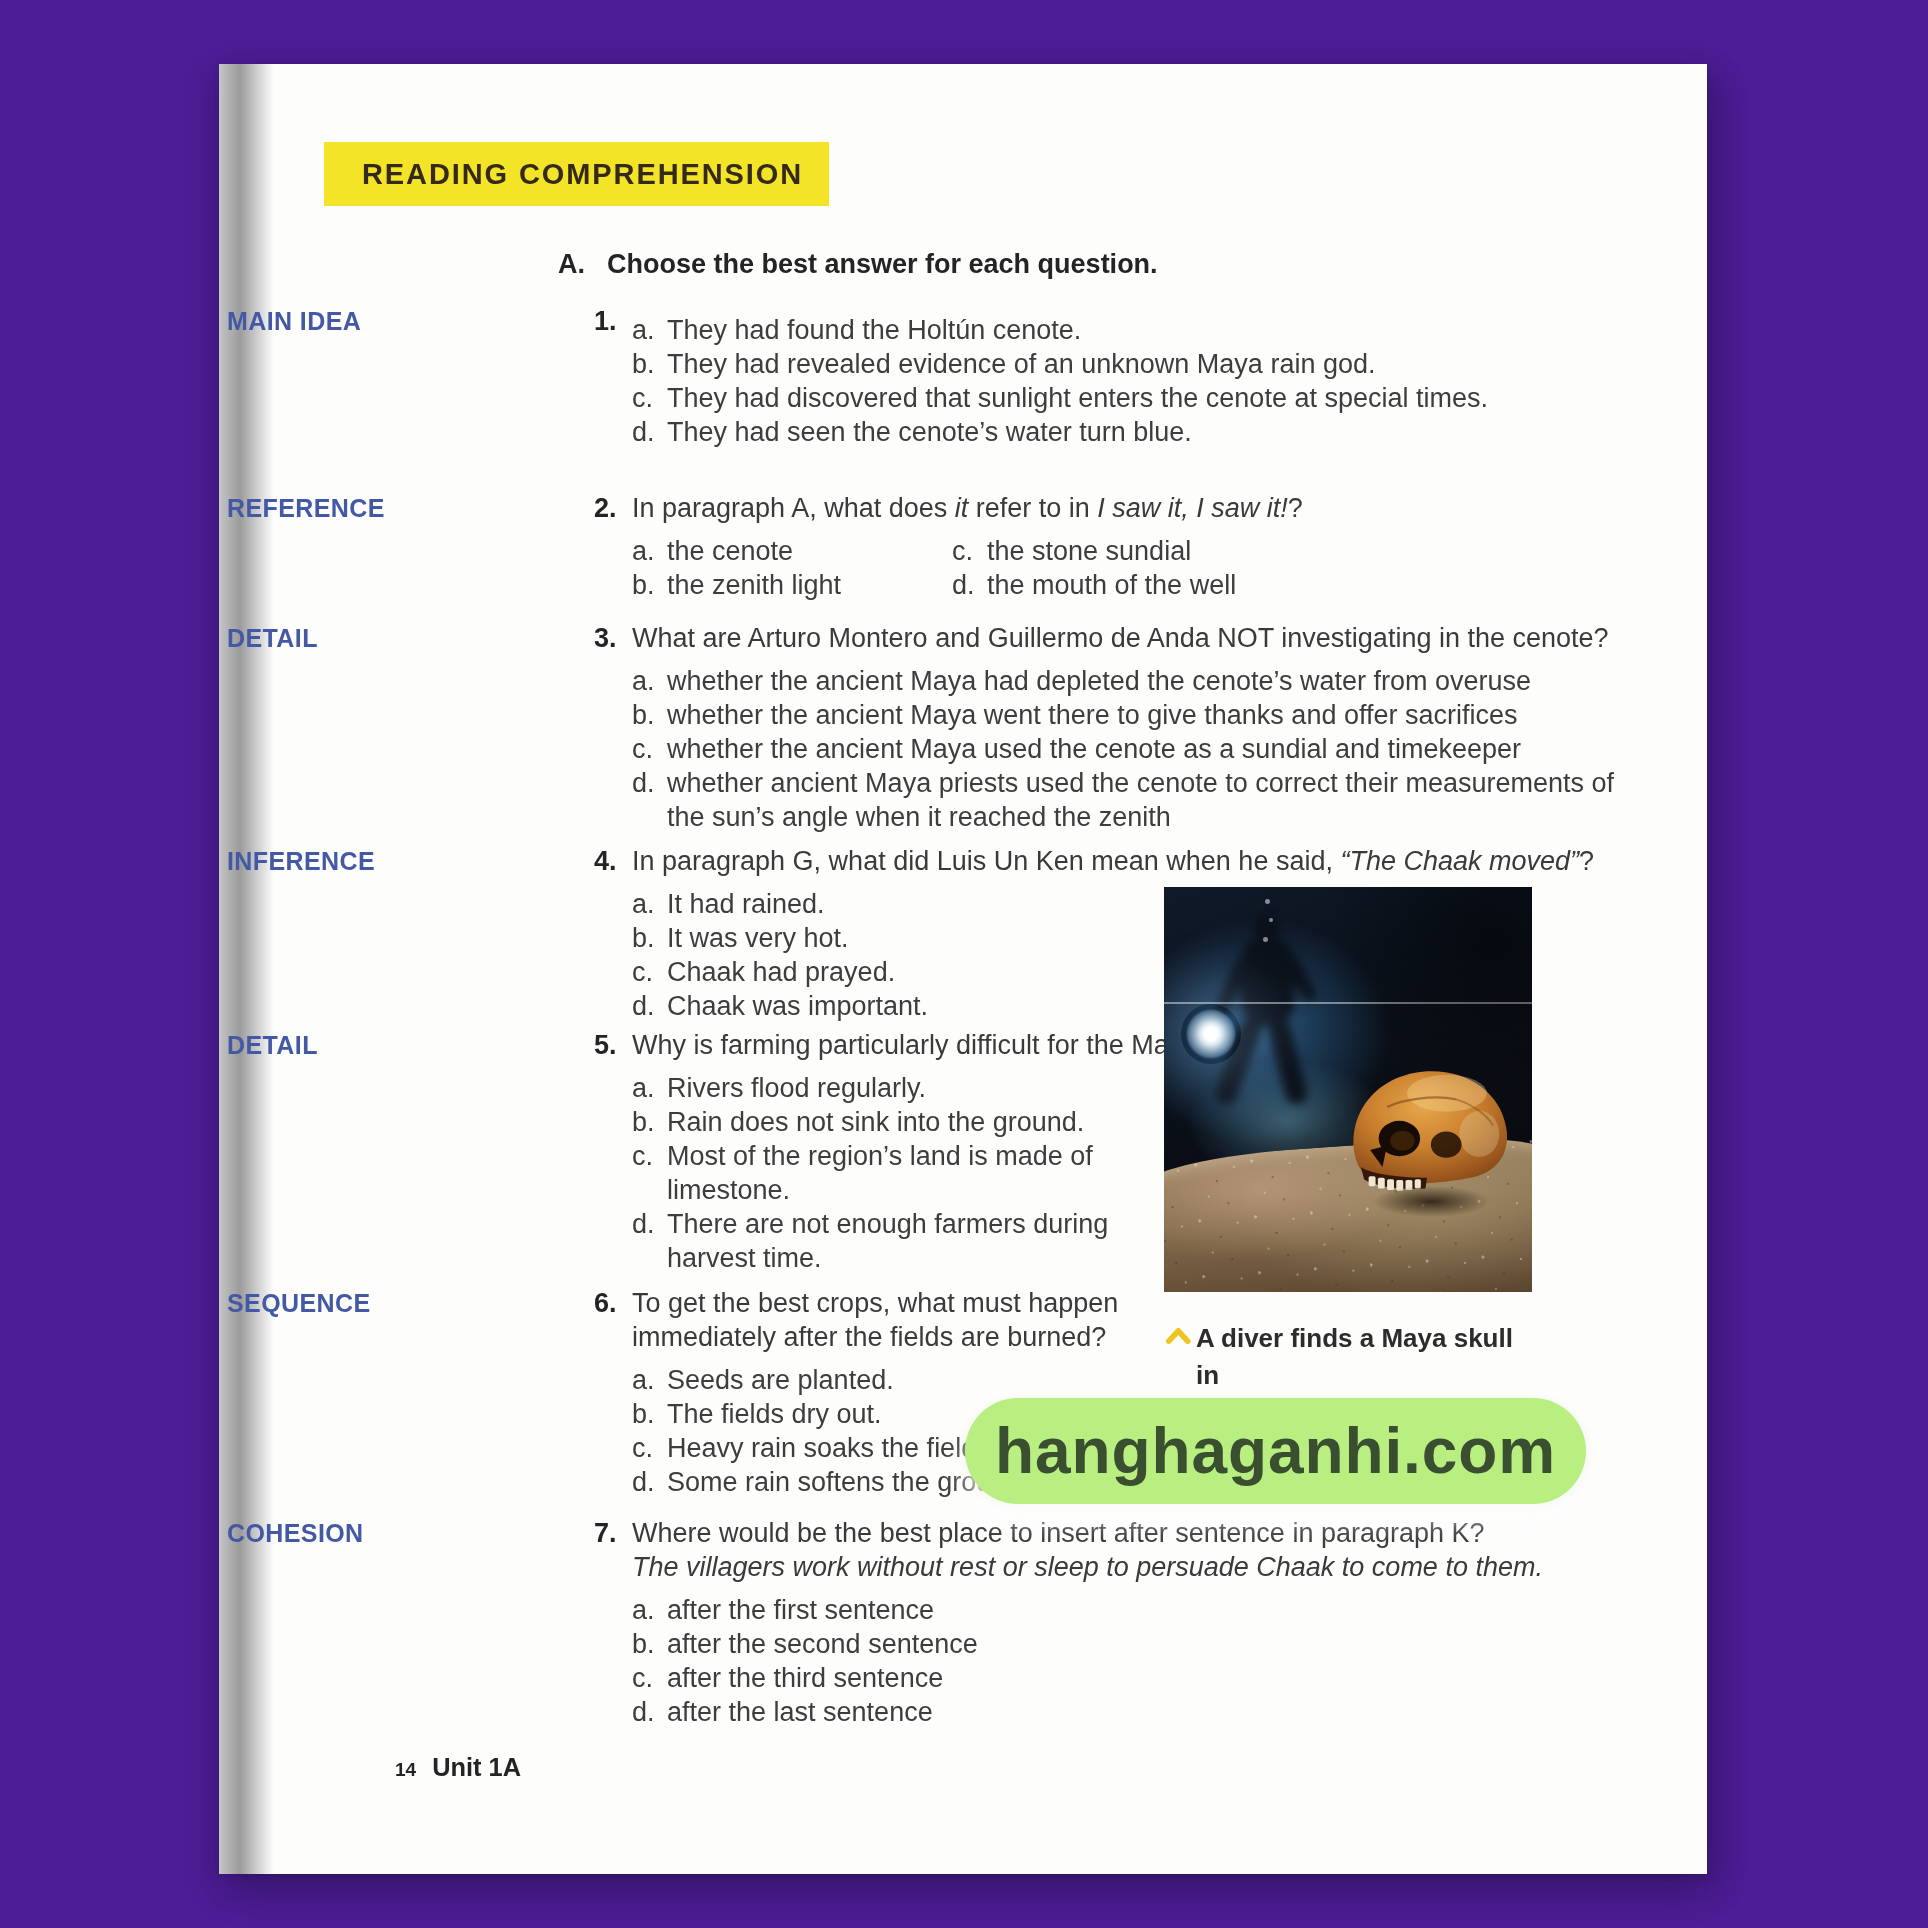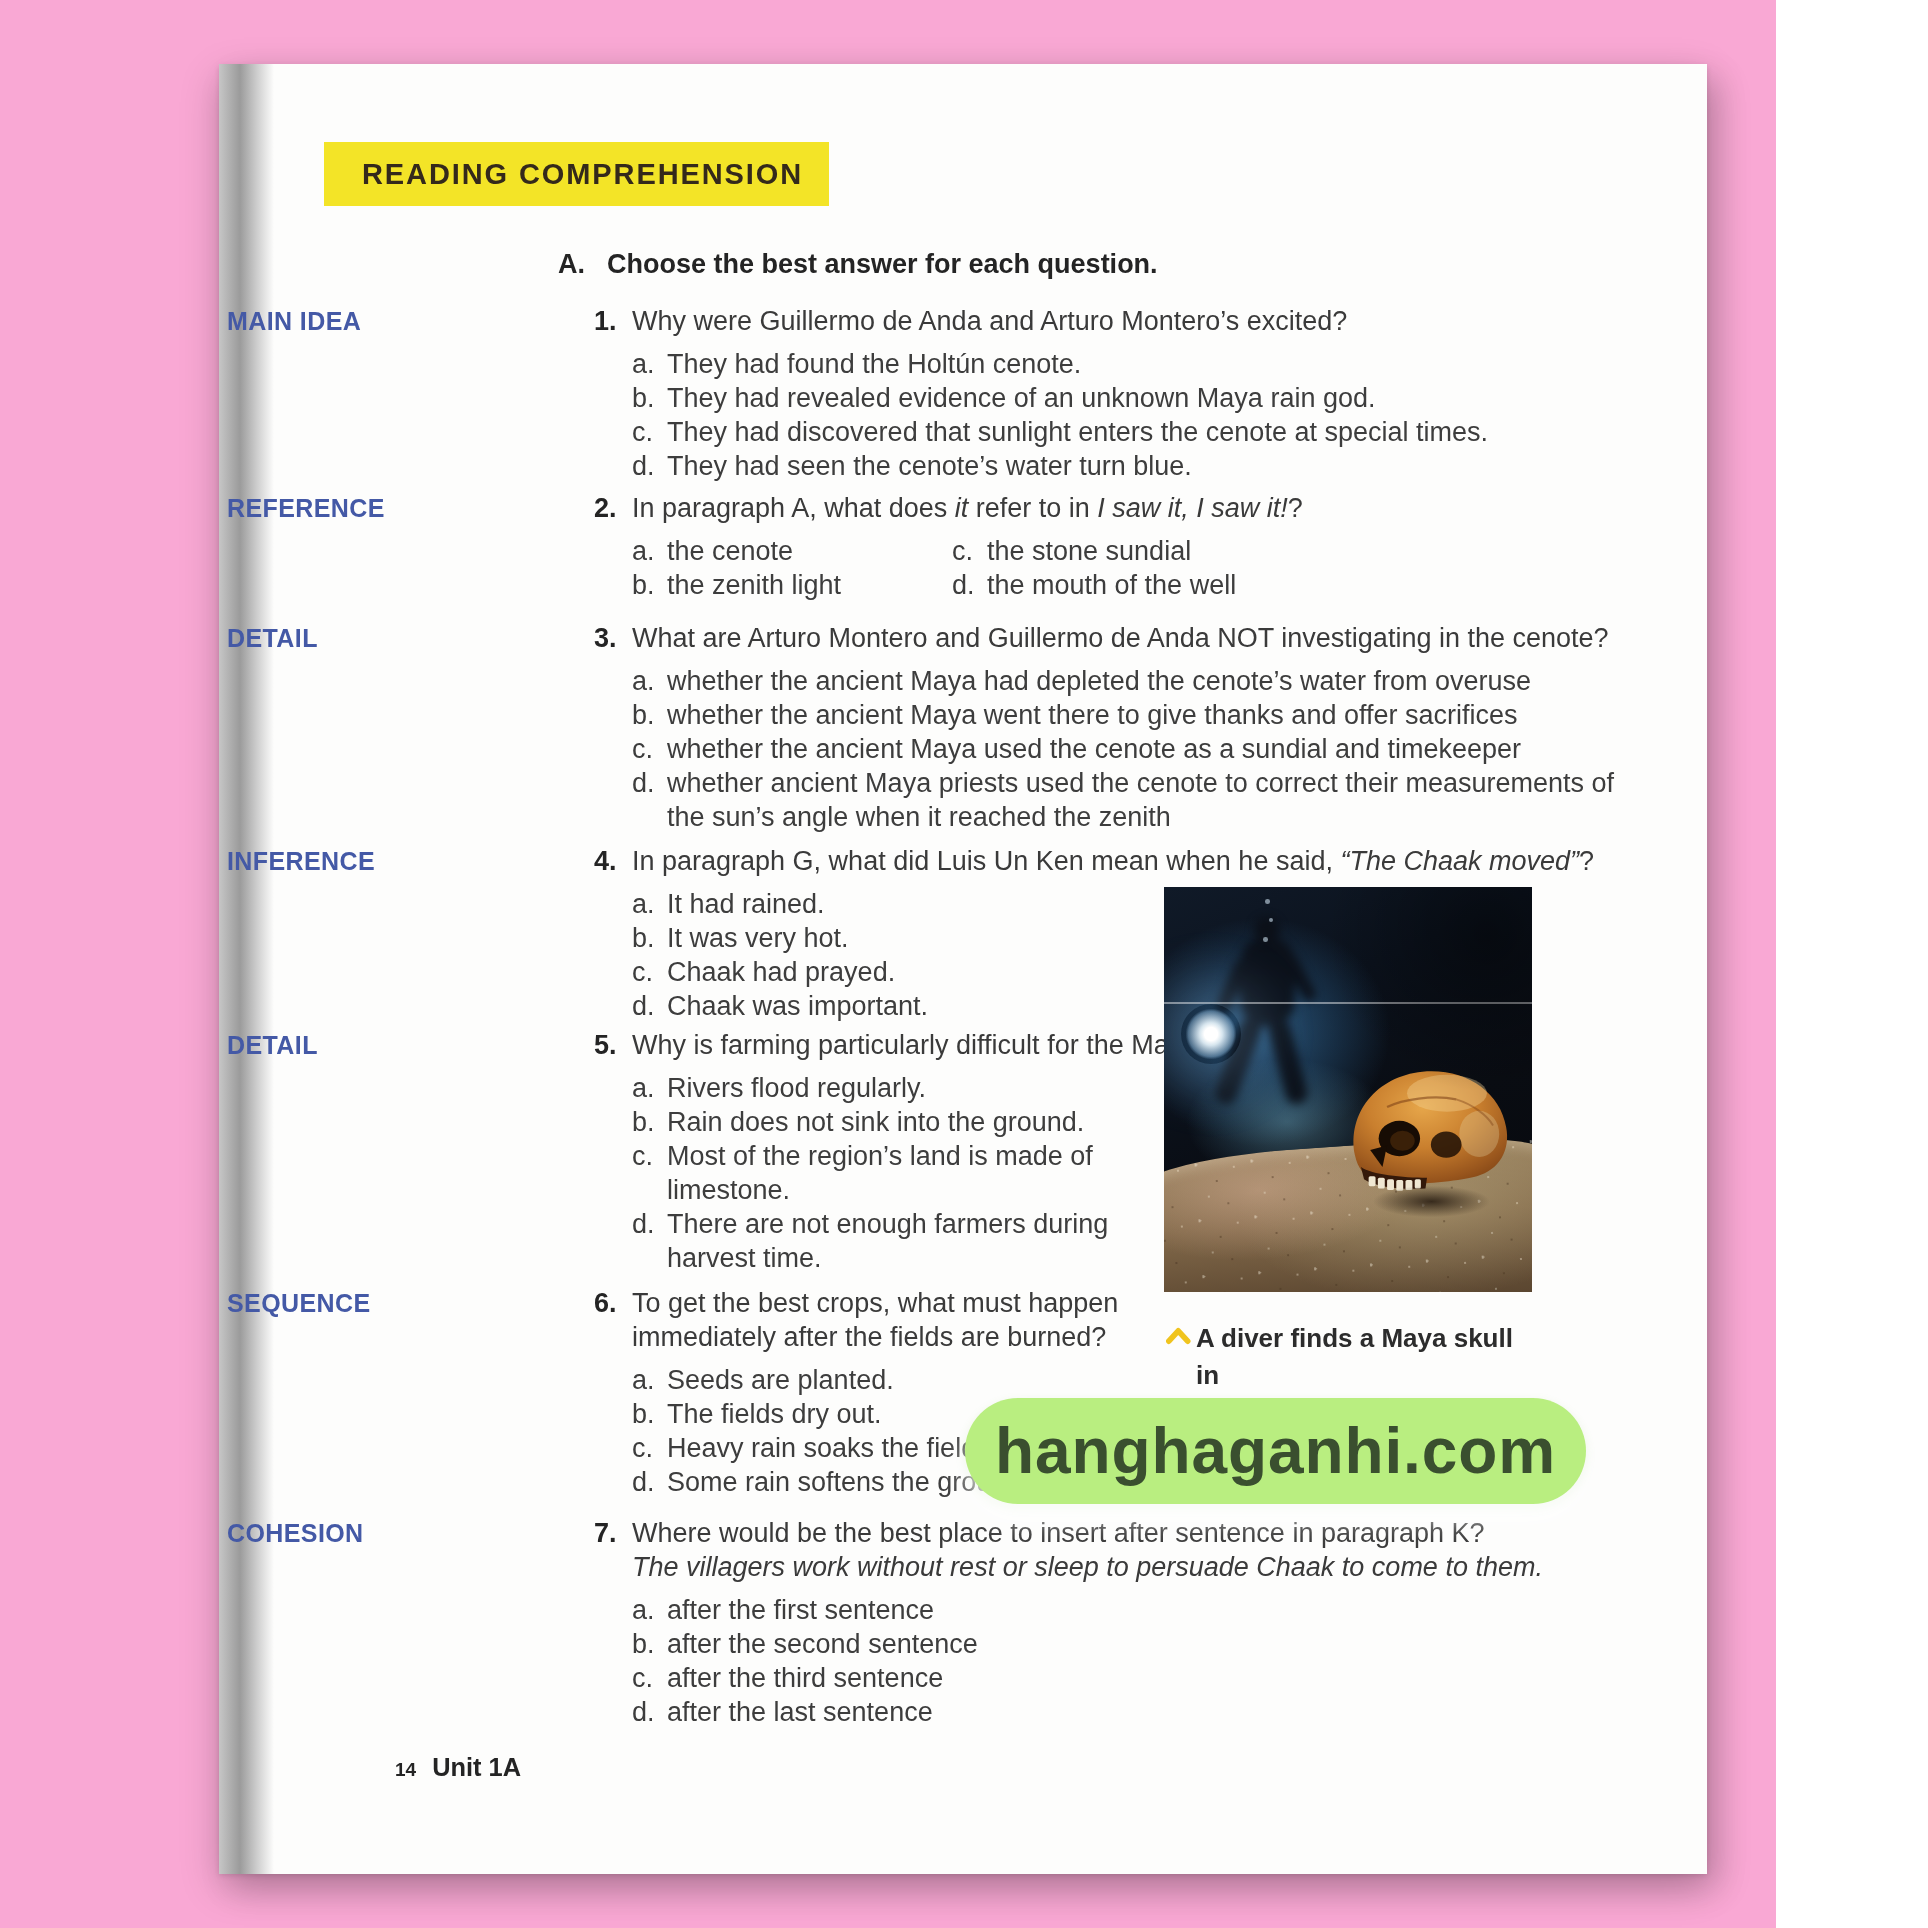--- a/index.html
+++ b/index.html
@@ -1,17 +1,17 @@
 <!DOCTYPE html>
 <html style="font-size:15px"><head>
 <meta charset="utf-8">
 <style>
   html,body{margin:0;padding:0;background:#ffffff;width:1928px;height:1928px;overflow:hidden;
     font-family:"Liberation Sans", sans-serif;}
-  .canvas{position:relative;width:1776px;height:1928px;background:#f9a8d4;}
+  .canvas{position:relative;width:1928px;height:1928px;background:#4c1d95;}
   
   .paper{position:absolute;left:219px;top:64px;width:1488px;height:1810px;background:#fdfdfc;
     box-shadow:0 13px 38px rgba(0,0,0,.20), 13px 15px 32px rgba(0,0,0,.14), 0 1.9px 5.6px rgba(0,0,0,.12);}
   .spine{position:absolute;left:0;top:0;width:55px;height:100%;
     background:linear-gradient(90deg,#c6c6c6 0%,#9b9b9b 38%,#cfcfcf 70%,rgba(253,253,252,0) 100%);}
   
   .band{position:absolute;left:105px;top:78px;width:505px;height:64px;background:#f3e427;
     display:flex;align-items:center;}
   .band span{font-size:29px;font-weight:700;letter-spacing:1.9px;color:#34291b;padding-left:38px;}
   
@@ -108,21 +108,20 @@
 
     <div class="instruction">
       <span class="ins-letter">A.</span><span class="ins-text">Choose the best answer for each question.</span>
     </div>
 
     <div id="questions">
         <div class="q q1">
           <span class="qlabel">MAIN IDEA</span>
           <span class="qnum">1.</span>
           <div class="qbody">
-            <div class="qtext"><span>Why were Guillermo de Anda and Arturo Montero’s excited?</span></div>
             <div class="opts">
               <div class="opt">
                 <span class="olet">a.</span>
                 <span class="otext"><span>They had found the Holtún cenote.</span></span>
               </div>
               <div class="opt">
                 <span class="olet">b.</span>
                 <span class="otext"><span>They had revealed evidence of an unknown Maya rain god.</span></span>
               </div>
               <div class="opt">

